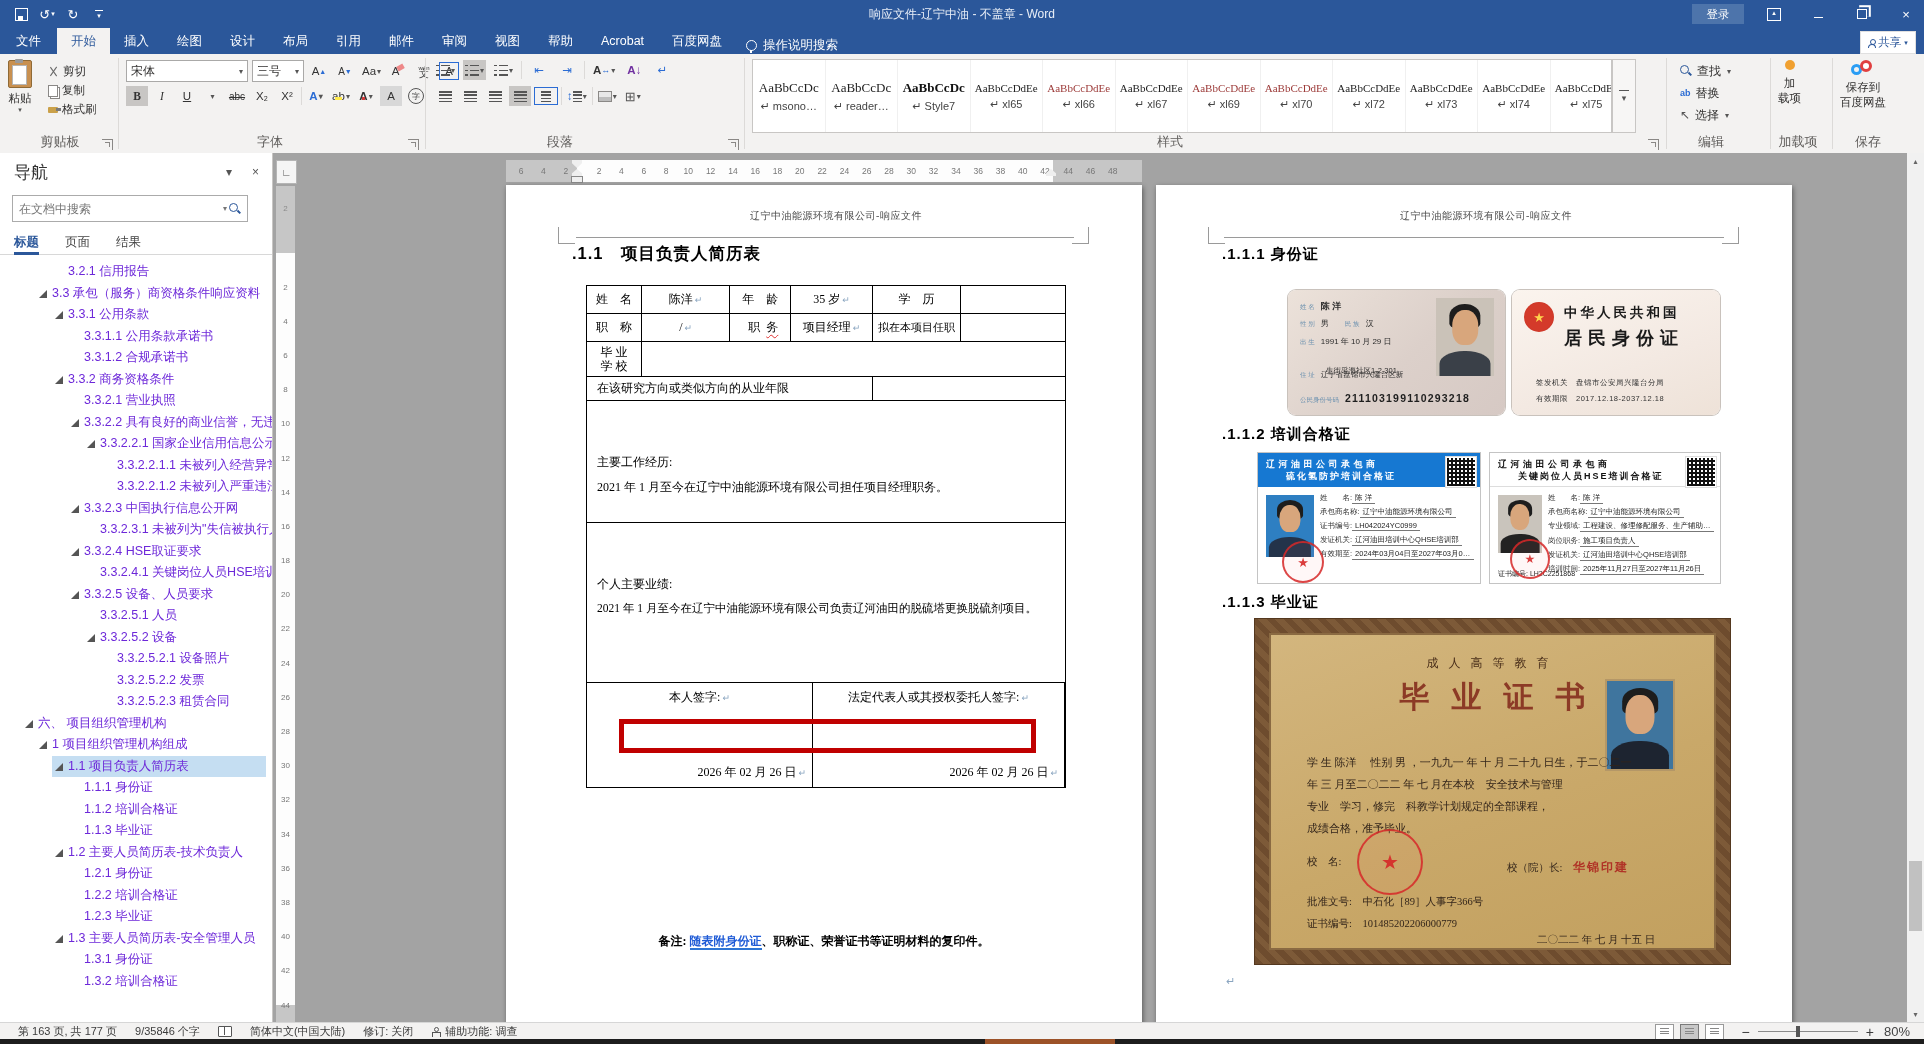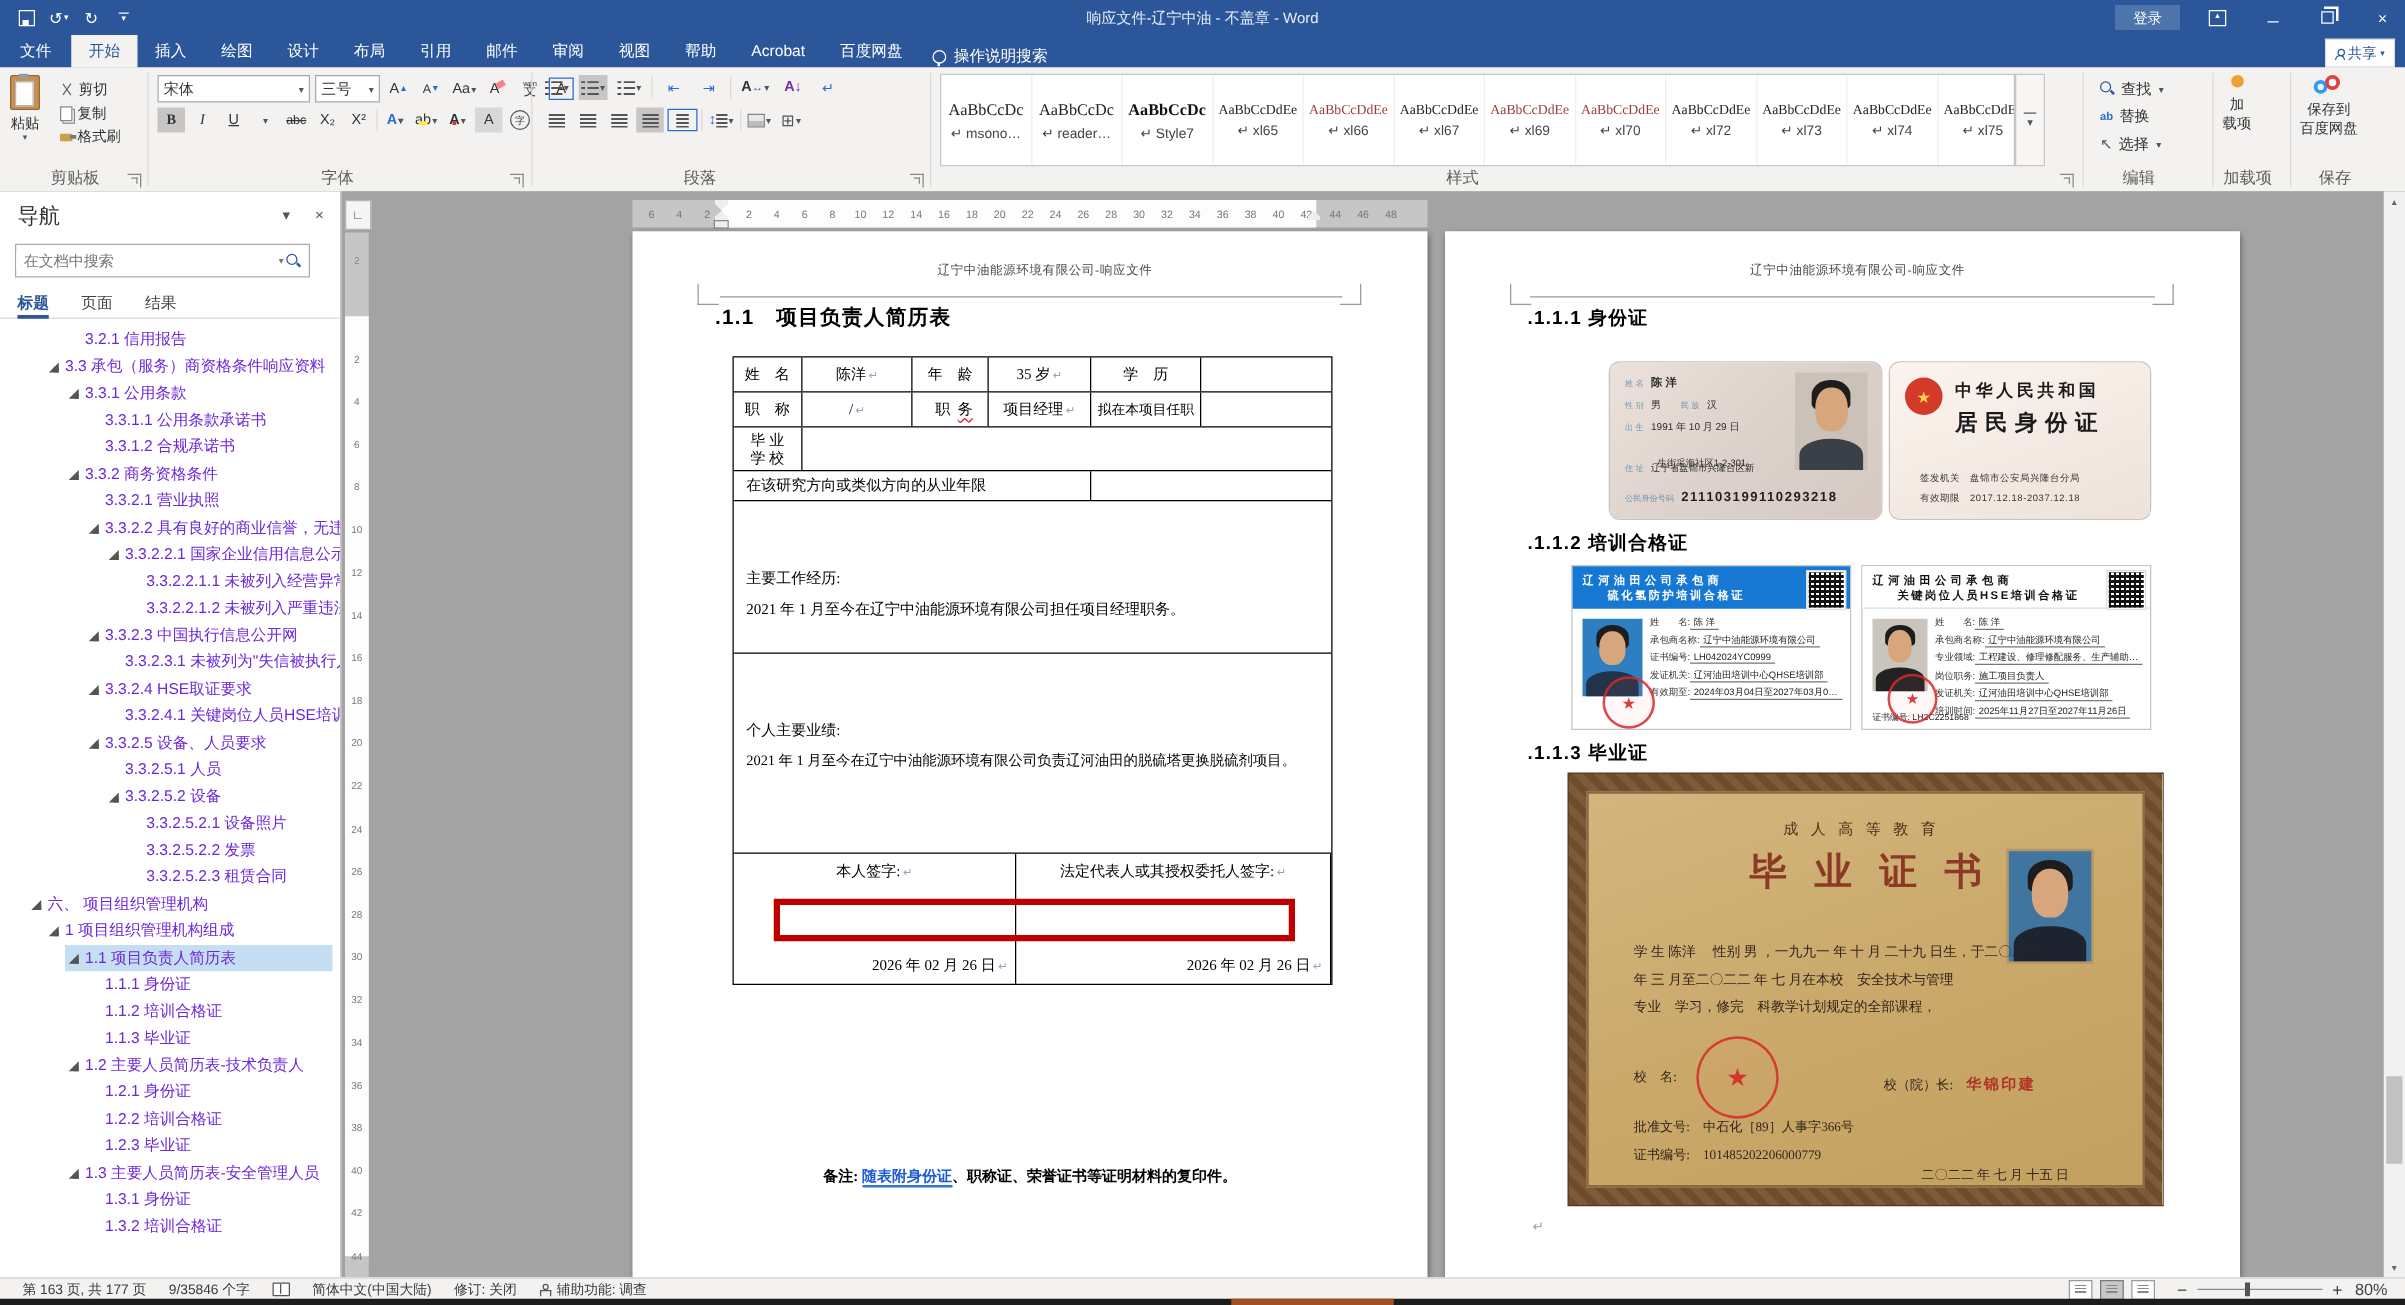--- a/index.html
+++ b/index.html
@@ -1101,20 +1101,21 @@
           <div class="dipsup">成人高等教育</div>
           <div class="diptitle">毕业证书</div>
           <div class="person dipphoto">
               <span class="hr2"></span>
               <span class="hd"></span>
               <span class="bd" style="background:#1d2430"></span>
             </div>
           <div class="dipline" style="top:118px">学 生 陈洋　 性别 男 ，一九九一 年 十 月 二十九 日生，于二〇二一</div>
           <div class="dipline" style="top:140px">年 三 月至二〇二二 年 七 月在本校　安全技术与管理</div>
           <div class="dipline" style="top:162px">专业　学习，修完　科教学计划规定的全部课程，</div>
+          <div class="dipline" style="top:184px">成绩合格，准予毕业。</div>
           <div class="dipmeta" style="left:38px;top:222px"><span>校　名:</span></div>
           <div class="seal" style="left:88px;top:196px;width:62px;height:62px;font-size:20px;border-width:2.5px">
               <span>★</span>
             </div>
           <div class="dipmeta" style="left:238px;top:226px"><span>校（院）长:</span>　<span class="dipstamp">华锦印建</span></div>
           <div class="dipmeta" style="left:38px;top:262px"><span>批准文号:</span>　<span>中石化［89］人事字366号</span></div>
           <div class="dipmeta" style="left:38px;top:284px"><span>证书编号:</span>　<span>101485202206000779</span></div>
           <div class="dipmeta" style="left:268px;top:300px">二〇二二 年 七 月 十五 日</div>
         </div>
       </div>

